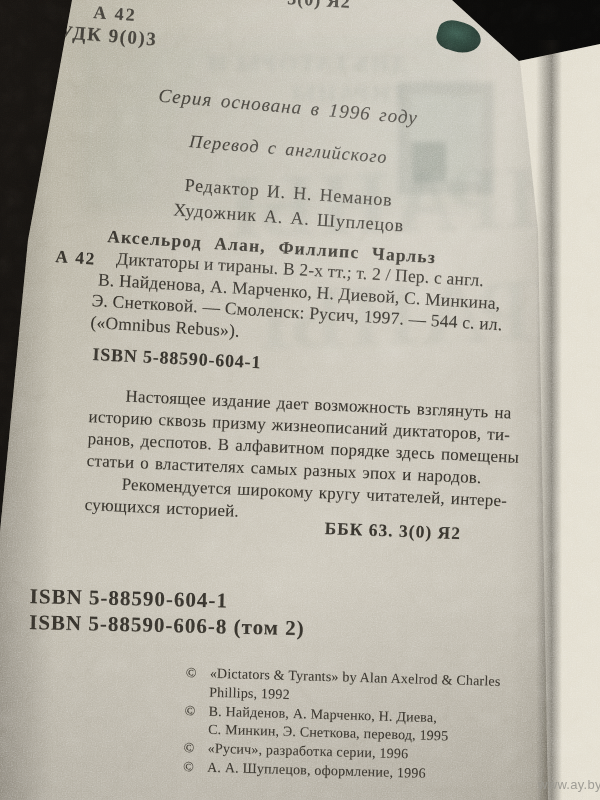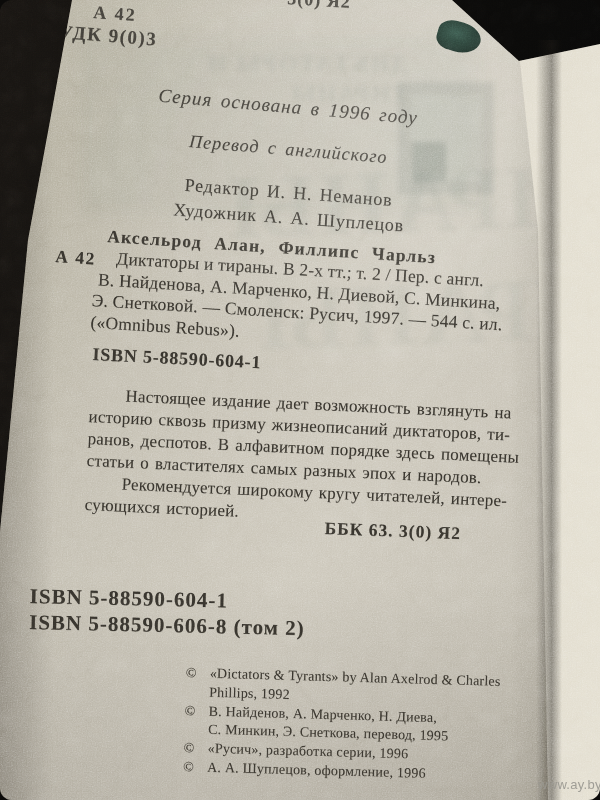--- a/index.html
+++ b/index.html
@@ -1,18 +1,18 @@
 <!DOCTYPE html>
 <html><head>
 <meta charset="utf-8">
 <style>
   html,body{margin:0;padding:0;background:#0b0a09;}
   .photo{position:relative;width:600px;height:800px;overflow:hidden;
          background:linear-gradient(100deg,#181512 0%,#0d0c0a 40%,#080808 100%);
-         font-family:"Liberation Serif","DejaVu Serif",serif;border-radius:12px;}
+         font-family:"Liberation Serif","DejaVu Serif",serif;}
   
   .right-page{position:absolute;inset:0;z-index:1;
     clip-path:polygon(514px 62px,600px 44px,600px 800px,544px 800px);
     background:linear-gradient(to right,#948e82 0%,#c9c3b5 22%,#ded9cb 55%,#e3decf 100%);}
   
   .spine-notch{position:absolute;left:437px;top:22px;width:44px;height:30px;z-index:3;
     transform:rotate(16deg);border-radius:45% 55% 60% 40%;
     background:radial-gradient(ellipse at 40% 40%,#2c4d42,#12261f 75%);opacity:.9;}
   
   .main-page{position:absolute;inset:0;z-index:2;

